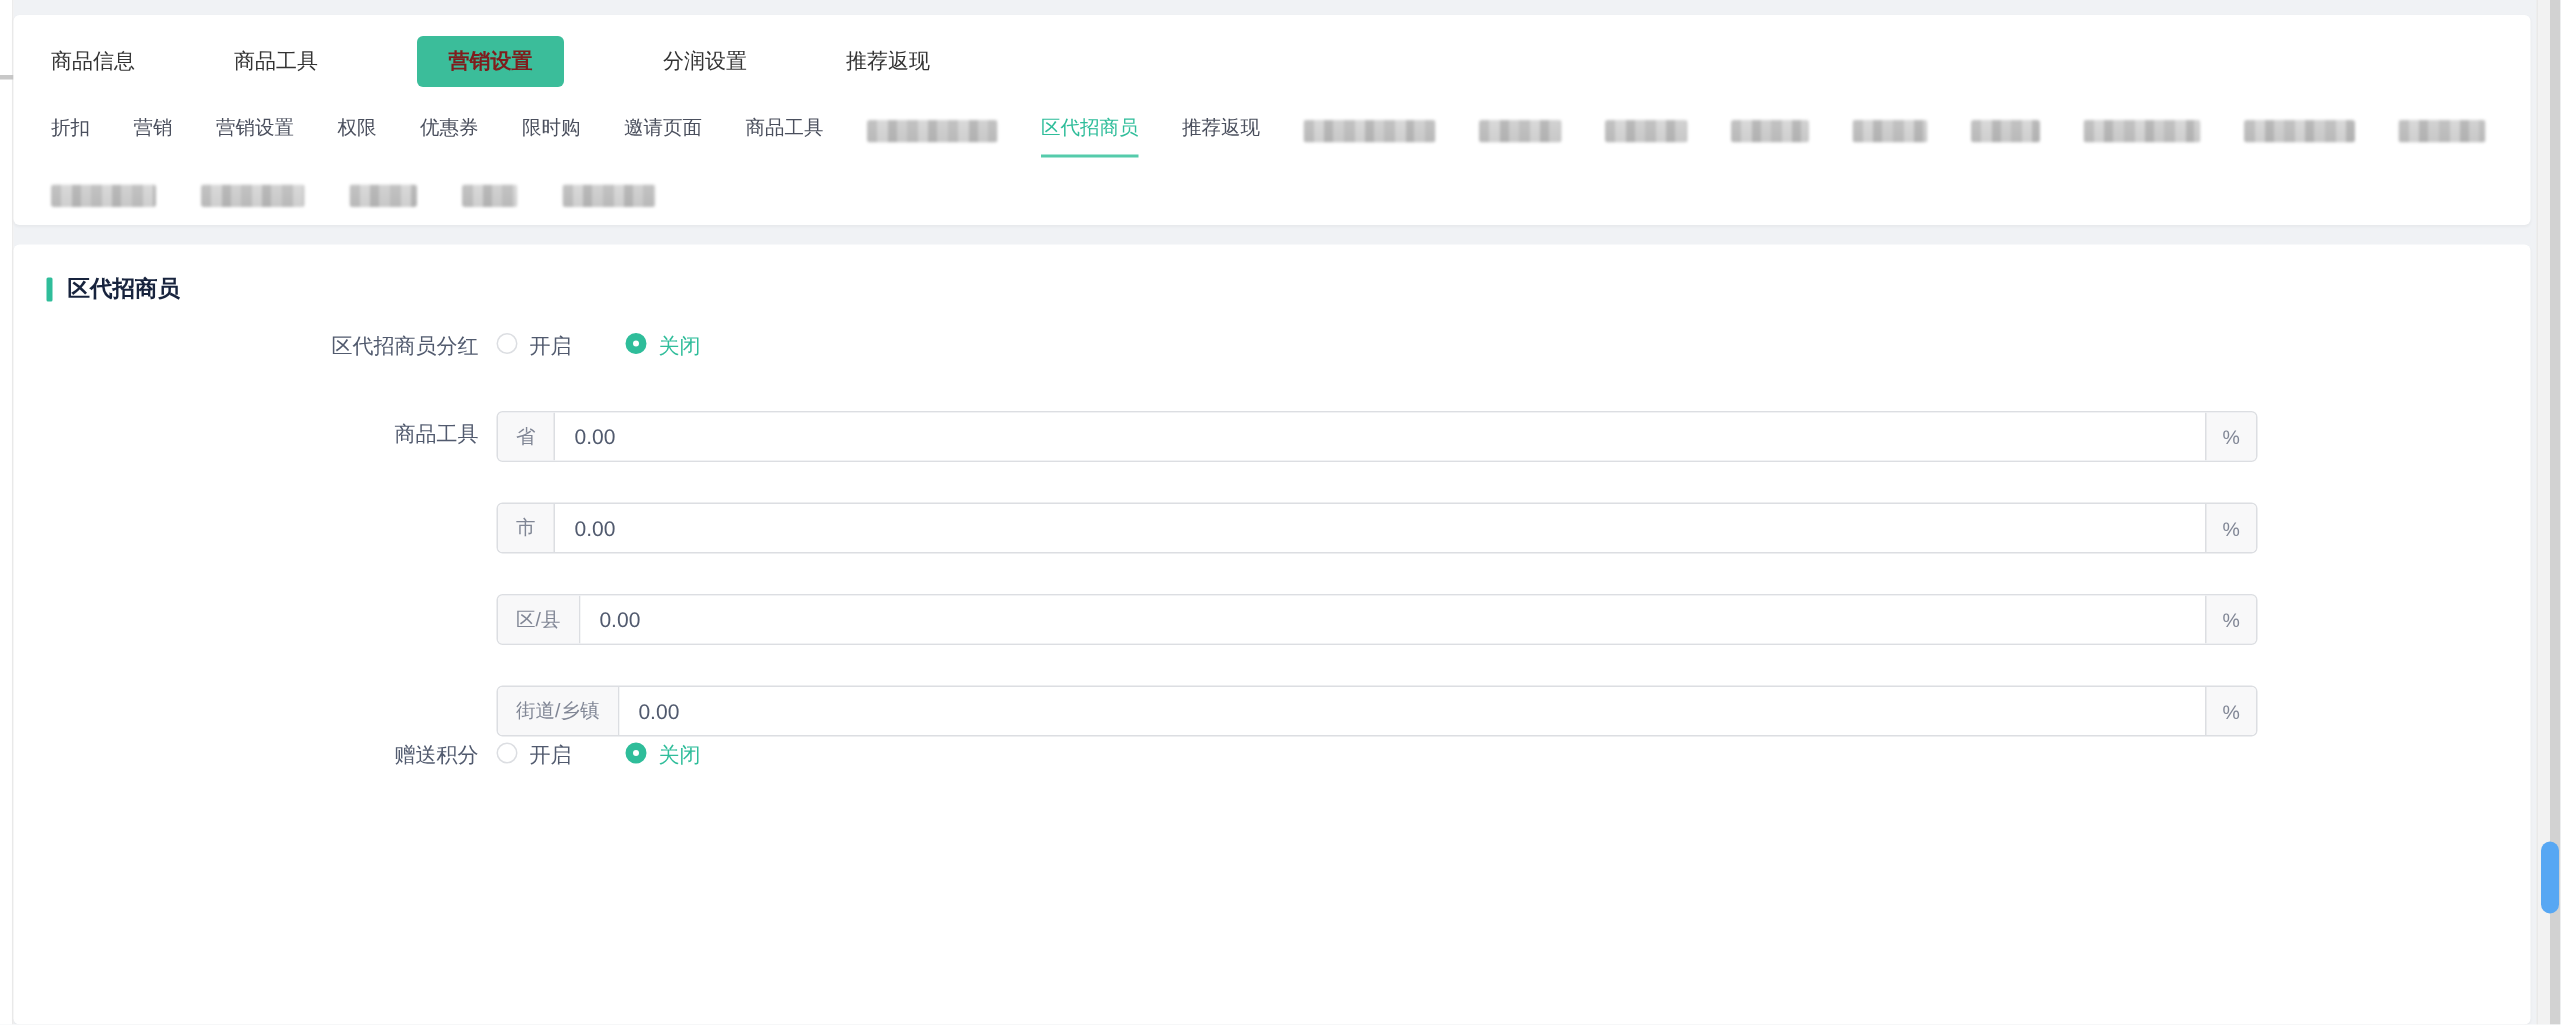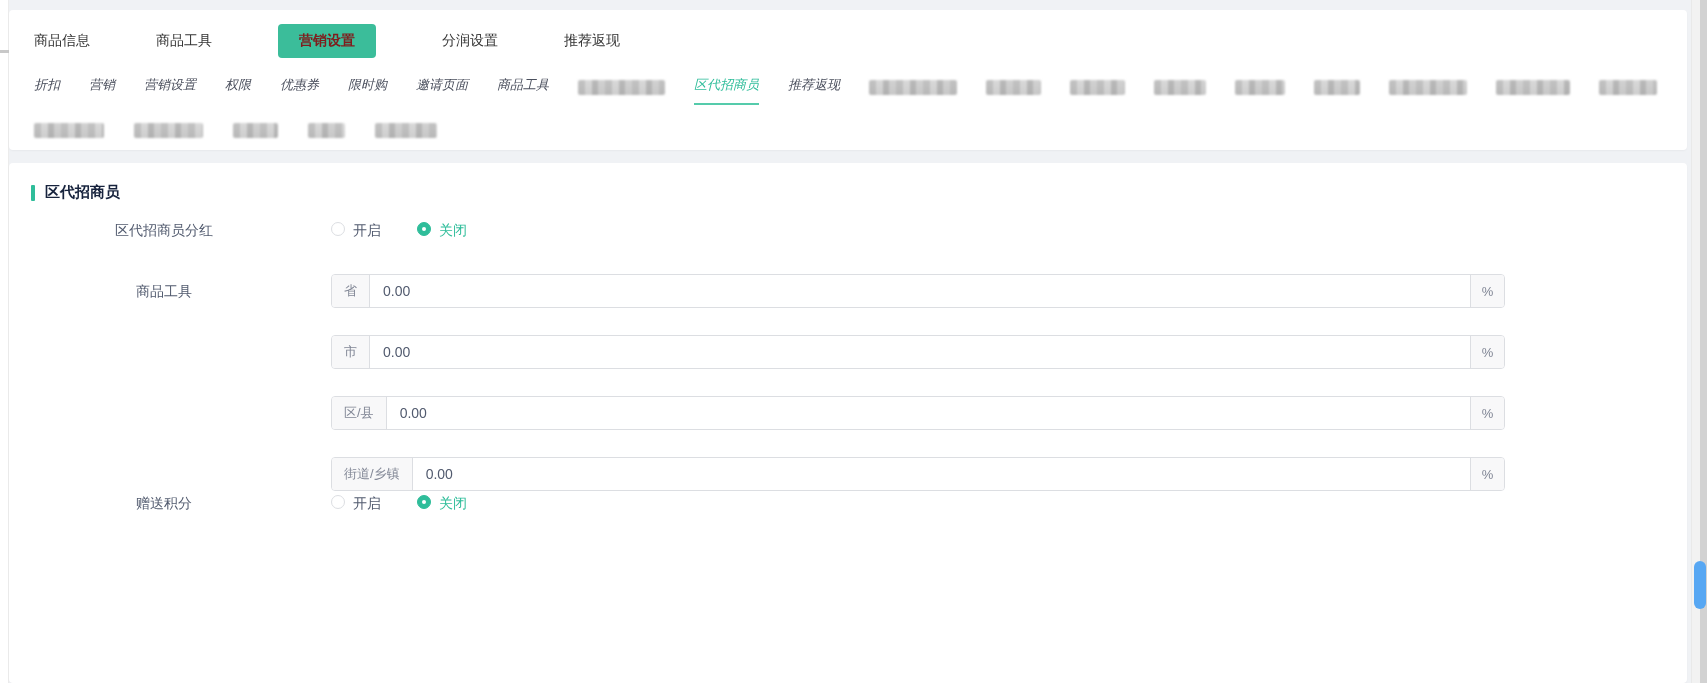--- a/index.html
+++ b/index.html
@@ -12,40 +12,40 @@
     color:#515a6e;
   }
   .left-strip { position:absolute; left:0; top:0; width:9px; height:683px; background:#fff; border-right:1px solid #ececec; }
   .left-strip .nick { position:absolute; top:50px; left:0; width:9px; height:3px; background:#c8c8c8; }
 
   .tab-card { position:absolute; left:9px; top:10px; width:1678px; height:140px; background:#fff; border-radius:4px; box-shadow:0 1px 2px rgba(0,0,0,0.04); padding:14px 0 0 25px; }
   .primary-tabs { display:flex; align-items:center; }
   .tab { color:#333; font-size:14px; margin-right:66px; padding:8px 0; cursor:pointer; white-space:nowrap; }
   .tab.active { background:var(--accent-pill); color:#7f1d1d; padding:8px 21px; border-radius:4px;font-weight:bold; }
 
-  .sub-tabs { display:flex; align-items:flex-end; margin-top:12px;font-style:italic; }
+  .sub-tabs { display:flex; align-items:flex-end; margin-top:12px; }
   .sub-tab { color:#4a4f5d; font-size:13px; margin-right:29px; padding:6px 0 9px 0; cursor:pointer; white-space:nowrap; border-bottom:2px solid transparent; }
   .sub-tab.active { color:var(--accent); border-bottom-color:var(--accent-underline); }
   .sub-tab.redacted, .sub-tab3.redacted {
     height:15px; padding:0; border:none; border-radius:2px; align-self:center;
     background-image:
       repeating-linear-gradient(90deg, rgba(0,0,0,0.12) 0 7px, rgba(0,0,0,0.02) 7px 14px, rgba(0,0,0,0.16) 14px 20px, rgba(0,0,0,0.05) 20px 27px),
       linear-gradient(#dddddd,#d2d2d2);
     filter: blur(1.2px);
   }
   .sub-tabs-row3 { display:flex; align-items:center; margin-top:18px; }
   .sub-tab3 { margin-right:30px; }
 
   .form-card { position:absolute; left:9px; top:163px; width:1678px; height:520px; background:#fff; border-radius:4px; box-shadow:0 1px 2px rgba(0,0,0,0.04); padding-top:20px; }
   .section-title { display:flex; align-items:center; margin-left:22px; }
   .section-bar { width:4px; height:16px; background:var(--accent); margin-right:10px; border-radius:1px; }
   .section-text { font-size:15px; font-weight:bold; color:#17233d; }
 
   .form-row { display:flex; align-items:center; }
-  .form-label { width:322px; flex:none; text-align:center; padding-right:12px; font-size:14px; color:#515a6e; }
+  .form-label { width:322px; flex:none; text-align:right; padding-right:12px; font-size:14px; color:#515a6e;font-family:Liberation Serif, serif; }
   .row-dividend { margin-top:20px; }
   .row-points  { margin-top:4px; }
 
   .radio-group { display:flex; align-items:center; }
   .radio { display:flex; margin-right:36px; cursor:pointer; }
   .radio-circle { width:14px; height:14px; border-radius:50%; border:1px solid #dcdee2; background:#fff; margin-right:8px; position:relative; flex:none; }
   .radio-dot { position:absolute; left:50%; top:50%; width:4px; height:4px; margin:-2px 0 0 -2px; border-radius:50%; background:#fff; display:none; }
   .radio.selected .radio-circle { background:var(--accent); border-color:var(--accent); }
   .radio.selected .radio-dot { display:block; }
   .radio-label { font-size:14px; color:#515a6e; }

